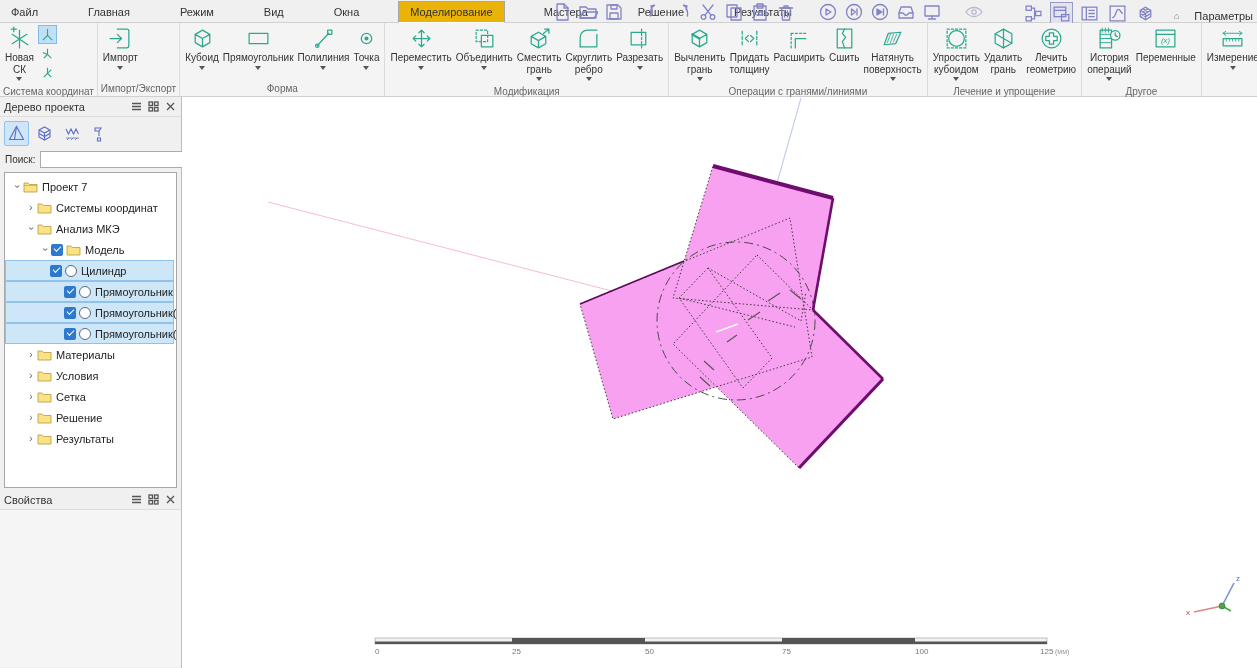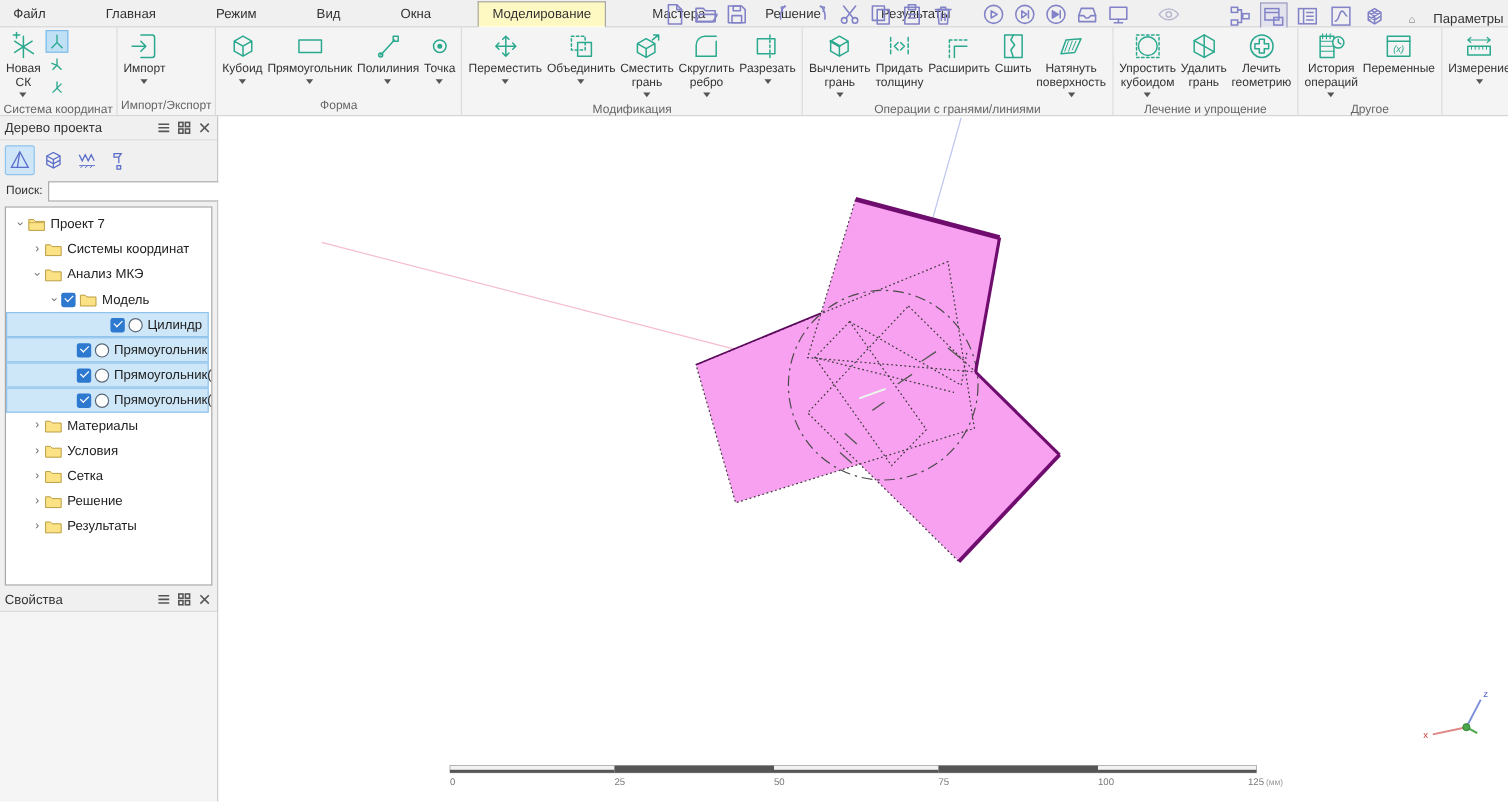--- a/index.html
+++ b/index.html
@@ -4,21 +4,21 @@
 <style>
   * { margin:0; padding:0; box-sizing:border-box; }
   html,body { width:1257px; height:668px; overflow:hidden; background:#fff;
     font-family:"Liberation Sans", sans-serif; color:#222; }
   .app { position:relative; width:1257px; height:668px; }
 
   
   .tabbar { position:absolute; left:0; top:0; width:1257px; height:23px;
     background:#f0f0f0; border-bottom:1px solid #d0d0d0; display:flex; align-items:flex-end;gap:28px; }
   .tab { font-size:11px; padding:4px 11px 4px; cursor:default; color:#333; }
-  .tab.active { background:#fef9c3; border:1px solid #a6a6a6; border-bottom:1px solid #fff; margin-bottom:-1px;text-align:right; }
+  .tab.active { background:#eab308; border:1px solid #a6a6a6; border-bottom:1px solid #fff; margin-bottom:-1px;text-align:right; }
   .quick { position:absolute; left:552px; top:2px; display:flex; align-items:center; gap:6px; }
   .quick .qgap { width:10px; }
   .qic { width:20px; height:20px; stroke:#8282c8; fill:none; stroke-width:1.3; stroke-linejoin:round; stroke-linecap:round; }
   .qic.dim { stroke:#b9b9cf; }
   .wintools { position:absolute; right:4px; top:2px; display:flex; align-items:center; gap:5px; }
   .wic { width:19px; height:19px; stroke:#8282c8; fill:none; stroke-width:1.2; }
   .wbtn { padding:1px; border:1px solid transparent; }
   .wbtn.pressed { background:#e3e3ee; border:1px solid #9a9ac0; }
   .params { font-size:11px; color:#333; margin-left:10px; }
   .chev-up { font-size:9px; color:#666; margin-left:12px; }
@@ -512,21 +512,21 @@
         <span>Анализ МКЭ</span>
       </div>
       <div class="trow" style="padding-left:34px">
         <span class="chv exp">›</span>
         <span class="cbx"></span>
         <svg class="fold" viewBox="0 0 15 12">
             <path d="M1 2h4l1.5 1.5H14V11H1z" fill="#fbe285" stroke="#b89b3e" stroke-width="0.8"></path>
           </svg>
         <span>Модель</span>
       </div>
-      <div class="trow sel" style="padding-left:86px">
+      <div class="trow sel" style="padding-left:44px">
         <span class="cbx"></span>
         <span class="circ"></span>
         <span>Цилиндр</span>
       </div>
       <div class="trow sel" style="padding-left:58px">
         <span class="cbx"></span>
         <span class="circ"></span>
         <span>Прямоугольник</span>
       </div>
       <div class="trow sel" style="padding-left:58px">

